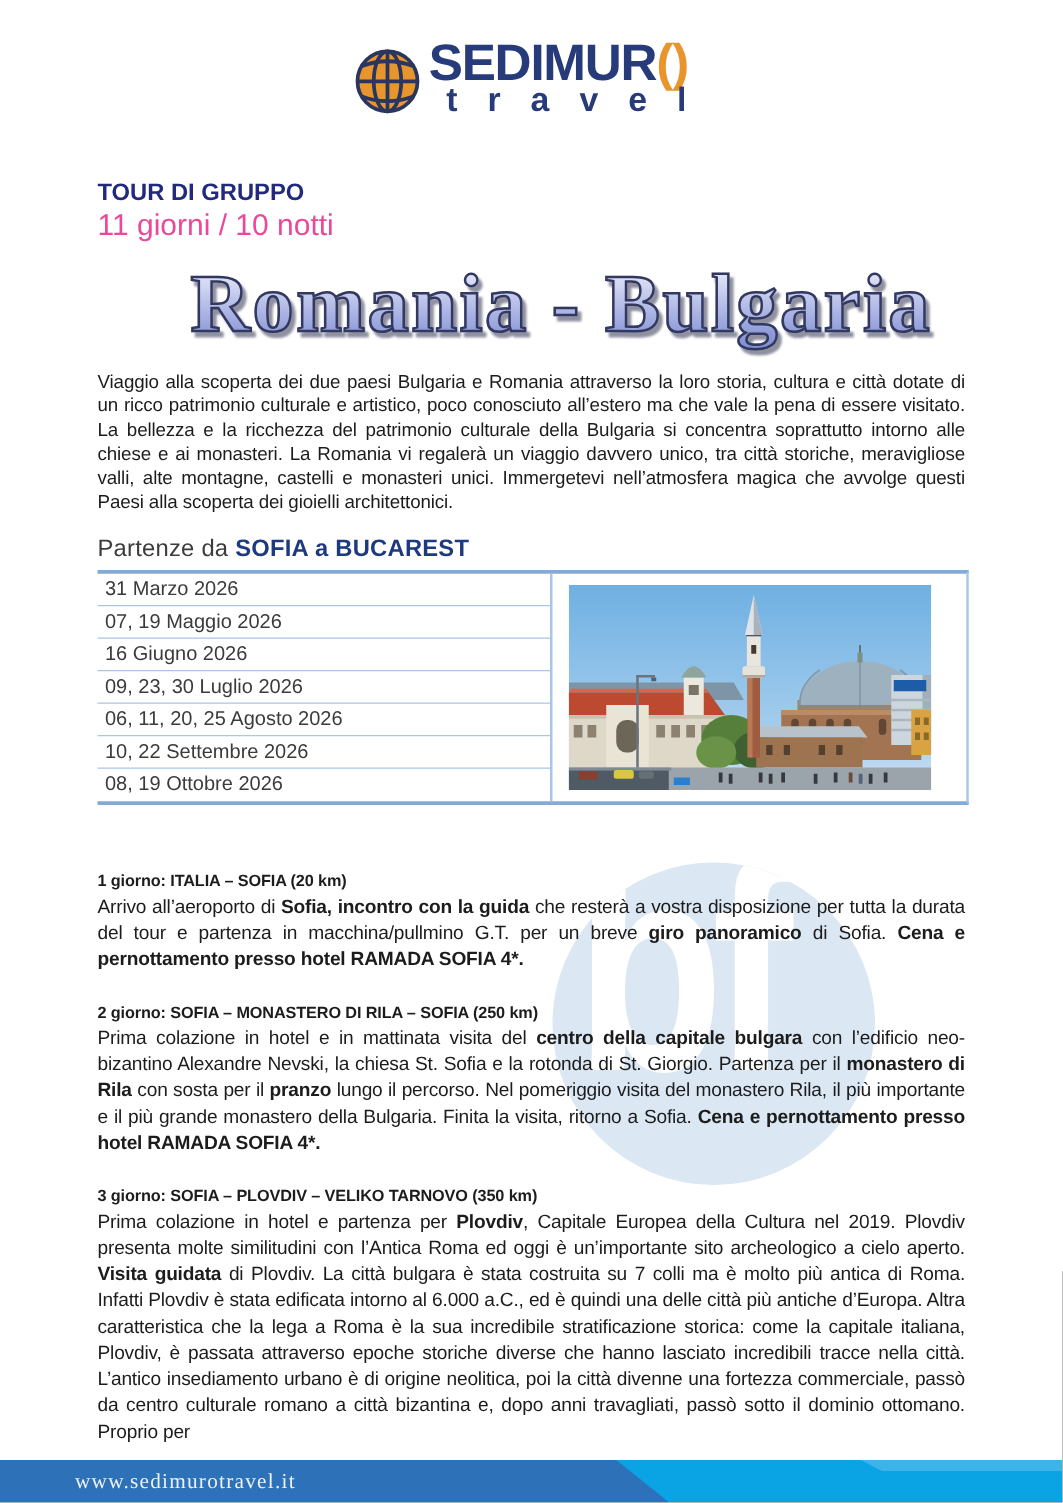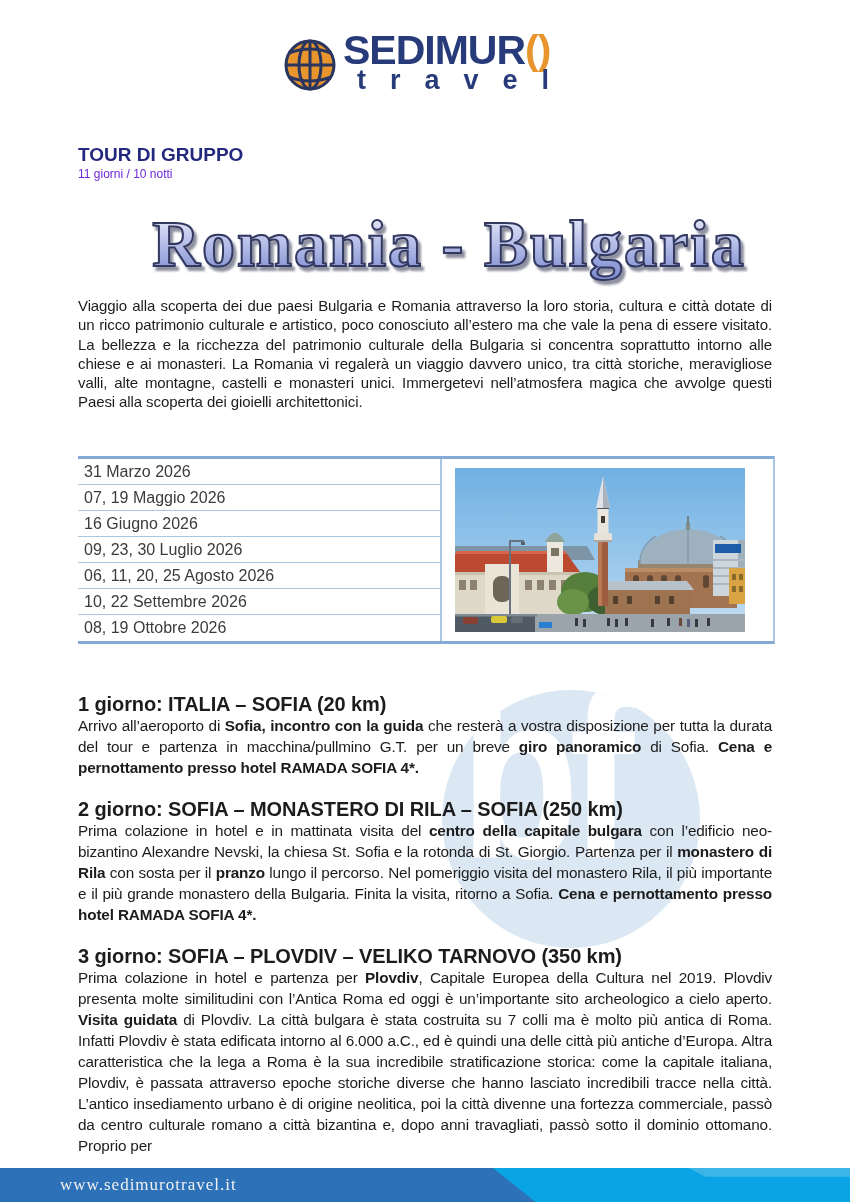--- a/index.html
+++ b/index.html
@@ -12,21 +12,21 @@
   .logo-text{margin-left:4px;}
   .brand{font-size:41px;font-weight:bold;letter-spacing:-1px;color:#273a79;line-height:40px;}
   .brand .paren{color:#e8952e;}
   .logo-sub{font-size:27px;font-weight:bold;color:#273a79;letter-spacing:24px;margin-left:14px;margin-top:-4px;line-height:28px;}
 
   
   .doc-title{position:absolute;top:97px;right:55px;font-family:"DejaVu Serif","Liberation Serif",serif;
              font-weight:bold;font-size:26px;color:#15151f;letter-spacing:0.5px;}
 
   .tour-type{position:absolute;left:78px;top:144px;font-size:19px;font-weight:bold;color:#232a7d;}
-  .tour-duration{position:absolute;left:78px;top:167px;font-size:12px;color:#6d28d9;}
+  .tour-duration{position:absolute;left:78px;top:167px;font-size:24px;color:#ec4899;}
 
   
   .main-title{position:absolute;left:0;top:206px;width:850px;text-align:center;margin:0;padding-left:24px;}
   .main-title span{
     font-family:"Liberation Serif",serif;font-weight:bold;font-size:66px;letter-spacing:2px;
     background:linear-gradient(180deg,#f0f2fb 4%,#c6ccee 38%,#8e9bd8 82%,#7f8cd0 100%);
     -webkit-background-clip:text;background-clip:text;color:transparent;
     -webkit-text-stroke:2px #33385f;
     filter:drop-shadow(3px 4px 1px rgba(95,98,120,0.7));}
 
@@ -48,21 +48,21 @@
 
   
   .watermark{position:absolute;left:442px;top:690px;width:258px;height:258px;border-radius:50%;
              background:#dbe7f3;overflow:hidden;z-index:0;}
   .watermark span{position:absolute;left:18px;top:-52px;font-size:238px;font-weight:bold;color:#ffffff;
                   letter-spacing:-12px;transform:scaleX(0.82);transform-origin:left;}
 
   
   .itinerary{position:absolute;left:78px;top:694px;width:694px;z-index:1;}
   .itinerary section{margin:0 0 21px 0;}
-  .day-heading{font-size:20px;line-height:21px;font-weight:bold;letter-spacing:-0.1px;}
+  .day-heading{font-size:13px;line-height:21px;font-weight:bold;letter-spacing:-0.1px;}
   .day-body{margin:0;font-size:15.3px;line-height:21px;text-align:justify;letter-spacing:-0.15px;}
   .day-body .b{font-weight:bold;}
 
   
   .footer{position:absolute;left:0;bottom:0;width:850px;height:34px;background:#0aa3e4;}
   .footer-strip{position:absolute;left:0;top:0;width:100%;height:100%;background:#3cb4e8;
                 clip-path:polygon(81% 0,100% 0,100% 26%,83% 26%);}
   .footer-dark{position:absolute;left:0;top:0;width:100%;height:100%;background:#2d72b8;
                clip-path:polygon(0 0,58% 0,63% 100%,0 100%);}
   .footer-url{position:absolute;left:60px;top:0;line-height:34px;color:#f0f0f0;
@@ -92,20 +92,23 @@
   </header>
 
 
   <div class="tour-type">TOUR DI GRUPPO</div>
   <div class="tour-duration">11 giorni  / 10 notti</div>
 
   <h1 class="main-title"><span>Romania - Bulgaria</span></h1>
 
   <p class="intro">Viaggio alla scoperta dei due paesi Bulgaria e Romania attraverso la loro storia, cultura e città dotate di un ricco patrimonio culturale e artistico, poco conosciuto all’estero ma che vale la pena di essere visitato. La bellezza e la ricchezza del patrimonio culturale della Bulgaria si concentra soprattutto intorno alle chiese e ai monasteri. La Romania vi regalerà un viaggio davvero unico, tra città storiche, meravigliose valli, alte montagne, castelli e monasteri unici. Immergetevi nell’atmosfera magica che avvolge questi Paesi alla scoperta dei gioielli architettonici.</p>
 
+  <div class="dep-heading">
+    <span class="dep-prefix">Partenze da </span><span class="dep-route">SOFIA a BUCAREST</span>
+  </div>
 
   <div class="dep-table">
     <div class="dates-col">
         <div class="date-row">31 Marzo 2026</div>
         <div class="date-row">07, 19 Maggio 2026</div>
         <div class="date-row">16  Giugno 2026</div>
         <div class="date-row">09, 23, 30 Luglio 2026</div>
         <div class="date-row">06, 11, 20, 25 Agosto 2026</div>
         <div class="date-row">10, 22 Settembre 2026</div>
         <div class="date-row">08, 19 Ottobre 2026</div>

